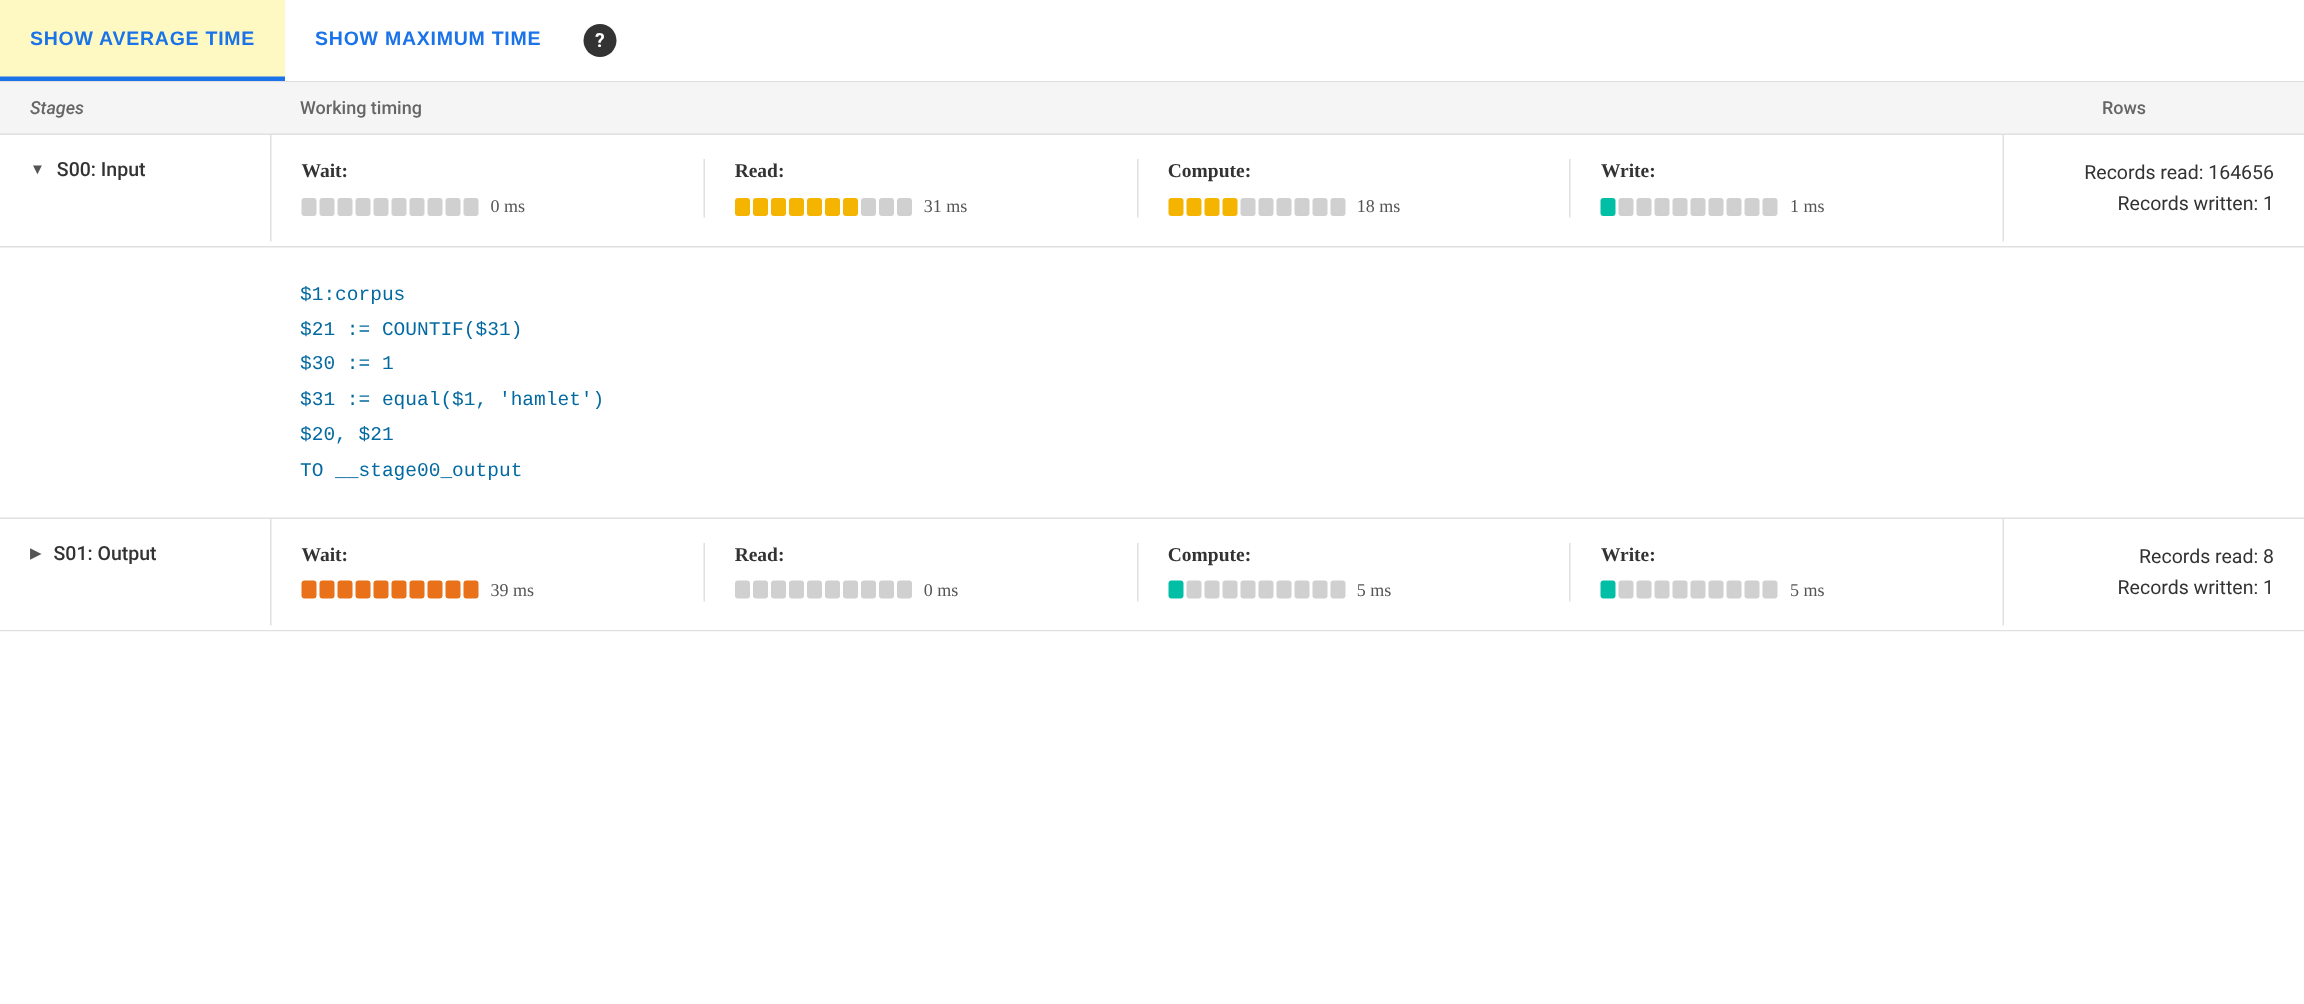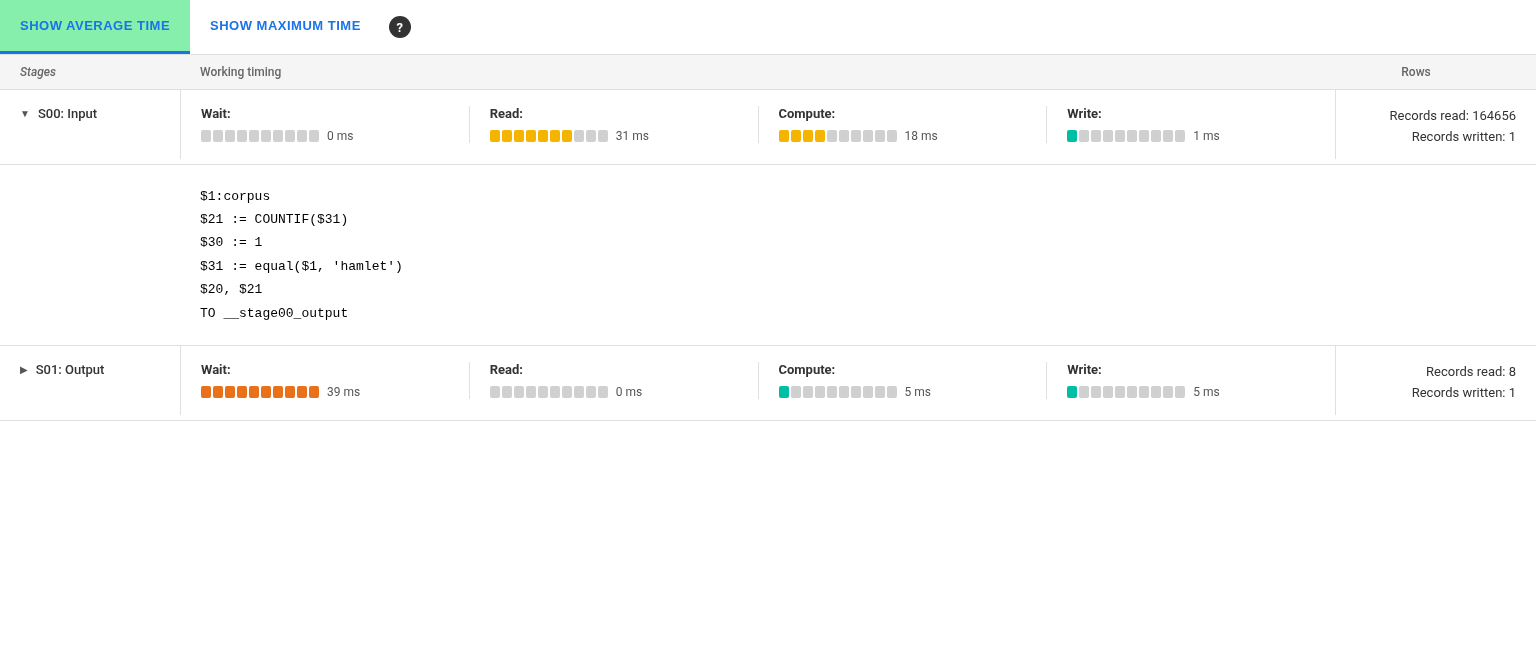--- a/index.html
+++ b/index.html
@@ -25,21 +25,21 @@
       letter-spacing: 0.5px;
       color: #1a73e8;
       border: none;
       background: transparent;
       cursor: pointer;
       text-transform: uppercase;
       border-bottom: 3px solid transparent;
     }
     .tab-btn.active {
       border-bottom: 3px solid #1a73e8;
-      background: #86efac;
+      background: #fef9c3;
     }
     .help-icon {
       width: 22px;
       height: 22px;
       border-radius: 50%;
       background: #333;
       color: #fff;
       display: flex;
       align-items: center;
       justify-content: center;
@@ -102,20 +102,21 @@
       font-size: 13px;
       color: #333;
       line-height: 1.6;
     }
 
     
     .timing-grid {
       display: flex;
       align-items: flex-end;
       padding: 0 20px;
+      font-family: Liberation Serif, serif;
     }
     .timing-cell {
       flex: 1;
       padding-right: 20px;
       border-right: 1px solid #e0e0e0;
       padding-left: 0;
     }
     .timing-cell:last-child {
       border-right: none;
       padding-right: 0;
@@ -150,21 +151,21 @@
       font-size: 12px;
       color: #555;
       white-space: nowrap;
     }
 
     
     .query-section {
       border-bottom: 1px solid #e0e0e0;
       padding: 20px 20px 20px 200px;
       font-size: 13px;
-      color: #000000;
+      color: #0369a1;
       line-height: 1.8;
       font-family: 'Courier New', monospace;
     }
 
     
     .color-yellow { background: #f4b400; }
     .color-orange { background: #e8711a; }
     .color-teal { background: #00bfa5; }
   </style>
 </head>

